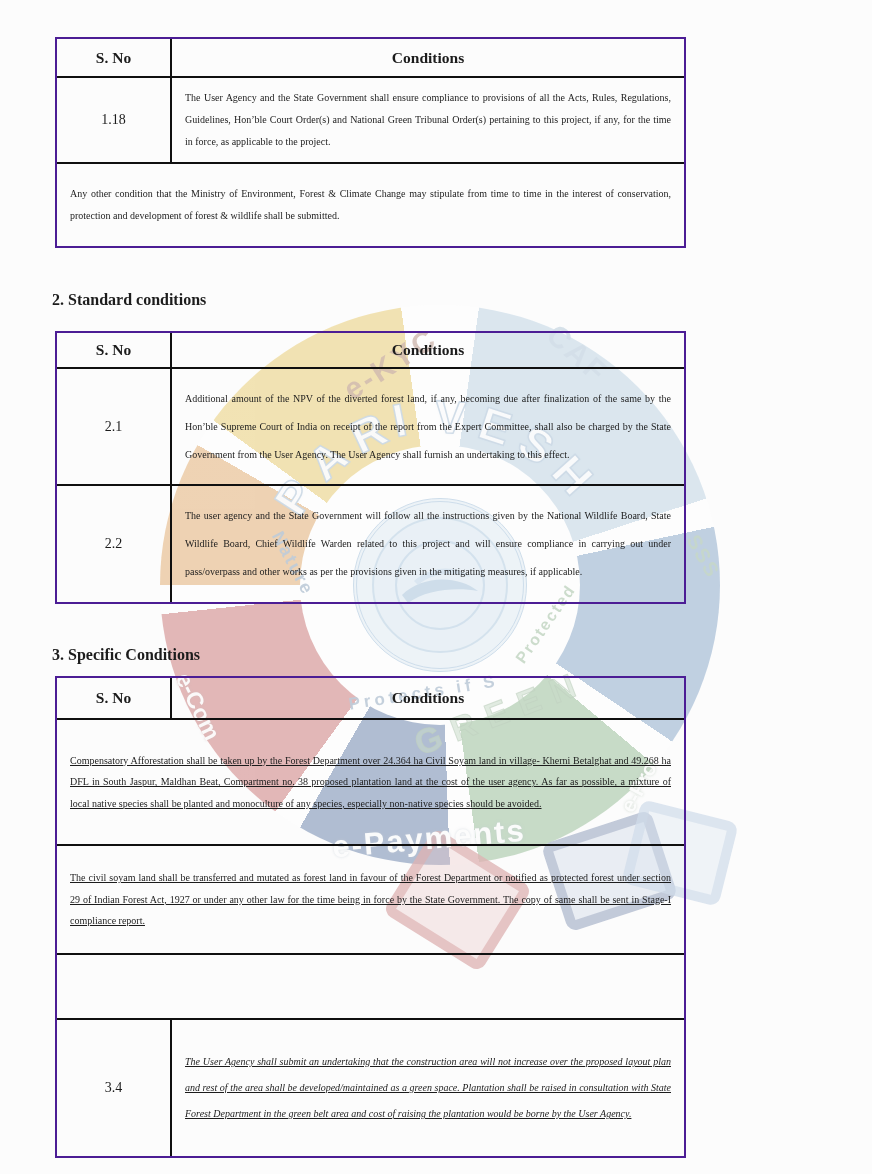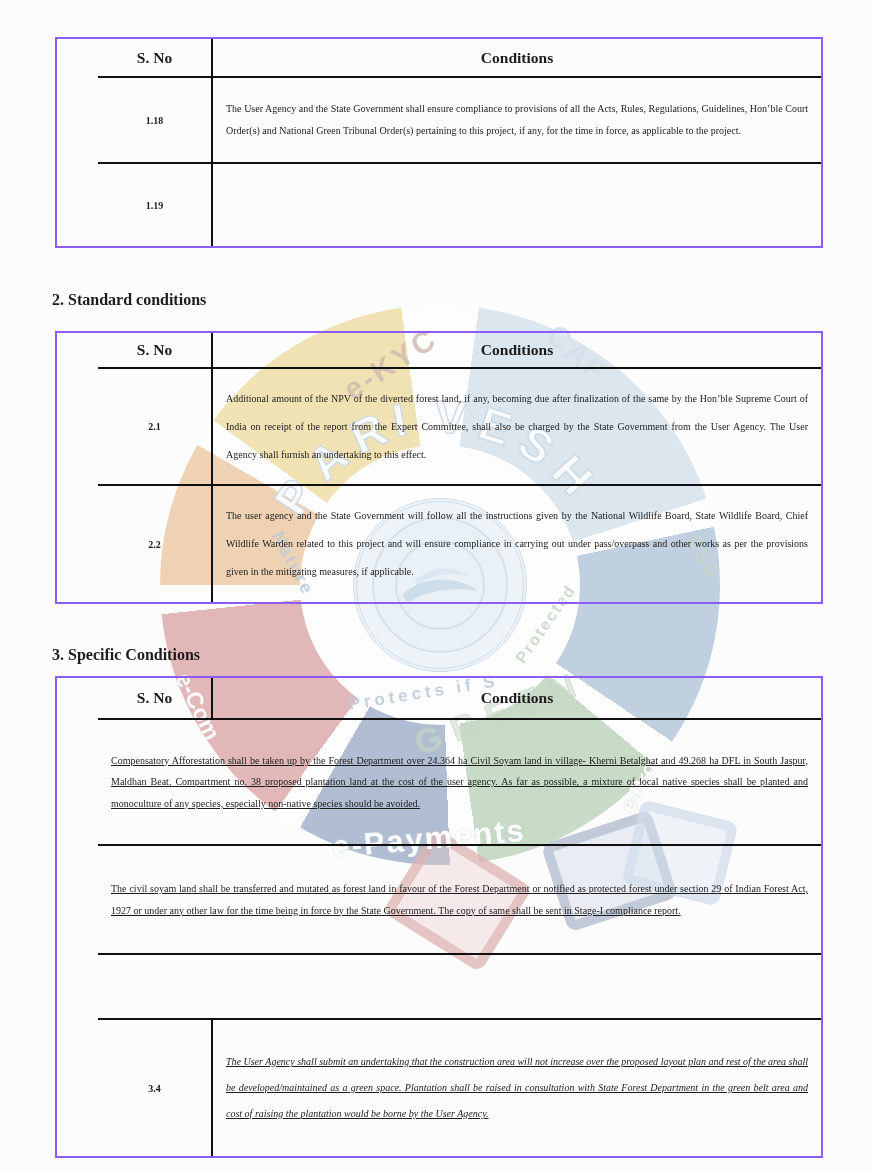--- a/index.html
+++ b/index.html
@@ -61,28 +61,28 @@
   .wm-nature{left:98px;top:248px;font-size:18px;letter-spacing:2px;color:rgba(106,138,168,.9);transform:rotate(62deg);}
   .wm-protects{left:188px;top:378px;font-size:17px;letter-spacing:4px;color:rgba(106,138,168,.9);transform:rotate(-9deg);}
   .wm-protected{left:340px;top:310px;font-size:16px;letter-spacing:2px;color:rgba(126,168,126,.9);transform:rotate(-55deg);}
   .wm-arcletter{position:absolute;font-family:"Liberation Sans", sans-serif;font-weight:bold;font-size:46px;
     color:rgba(255,255,255,.92);-webkit-text-stroke:1.5px rgba(138,170,200,.9);
     text-shadow:0 0 2px rgba(120,150,180,.5);}
   
   .section-heading{position:absolute;left:52px;font-weight:bold;font-size:16px;text-align:right;}
   .h-standard{top:291px;}
   .h-specific{top:646px;}
-  .ctable{position:absolute;left:55px;width:768px;border:2px solid #8b5cf6;box-sizing:border-box;background:transparent;padding-left:41px;}
+  .ctable{position:absolute;left:55px;width:631px;border:2px solid #4c1d95;box-sizing:border-box;background:transparent;}
   .t1{top:37px;}
   .t2{top:331px;}
   .t3{top:676px;}
   .trow{display:flex;border-top:2px solid #101010;}
   .trow:first-child{border-top:none;}
   .cell-sno{width:113px;border-right:2px solid #101010;flex:0 0 113px;
-    display:flex;align-items:center;justify-content:center;font-weight:bold;font-size:10px;}
+    display:flex;align-items:center;justify-content:center;font-weight:normal;font-size:14px;}
   .cell-cond{flex:1;display:flex;align-items:center;padding:0 13px;box-sizing:border-box;}
   .cond-text{font-size:10px;line-height:22px;text-align:justify;width:100%;padding:9px 0;}
   .t2 .cond-text{line-height:28px;padding:7px 0;}
   .t3 .cond-text{line-height:21.5px;padding:8px 0;text-decoration:underline;}
   .hdr .cell-sno,.hdr .cell-cond{font-weight:bold;font-size:15.5px;}
   .hdr .cell-cond{justify-content:center;}
   .t1 .hdr{min-height:37px;}
   .t2 .hdr{min-height:34px;}
   .t3 .hdr{min-height:40px;}
   .t1 .r0{min-height:84px;} .t1 .r1{min-height:82px;}
@@ -136,21 +136,23 @@
       <div class="cell-sno">S. No</div>
       <div class="cell-cond">Conditions</div>
     </div>
     <div class="trow r0">
       <div class="cell-sno">1.18</div>
       <div class="cell-cond">
           <div class="cond-text">The User Agency and the State Government shall ensure compliance to provisions of all the Acts, Rules, Regulations, Guidelines, Hon’ble Court Order(s) and National Green Tribunal Order(s) pertaining to this project, if any, for the time in force, as applicable to the project.</div>
         </div>
     </div>
     <div class="trow r1">
-      <div class="cell-sno">1.19</div>
+      <div class="cell-cond">
+          <div class="cond-text">Any other condition that the Ministry of Environment, Forest &amp; Climate Change may stipulate from time to time in the interest of conservation, protection and development of forest &amp; wildlife shall be submitted.</div>
+        </div>
     </div>
   </div>
 
   <div class="section-heading h-standard">2. Standard conditions</div>
   <div class="ctable t2">
     <div class="trow hdr">
       <div class="cell-sno">S. No</div>
       <div class="cell-cond">Conditions</div>
     </div>
     <div class="trow r0">

